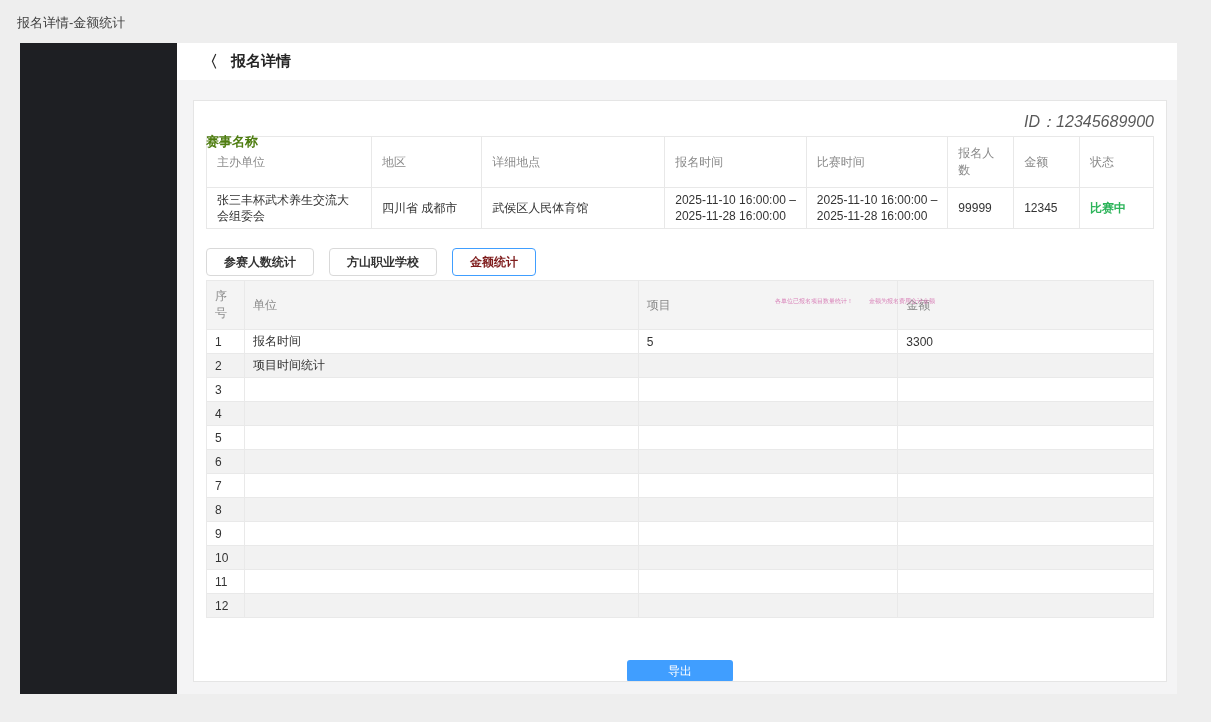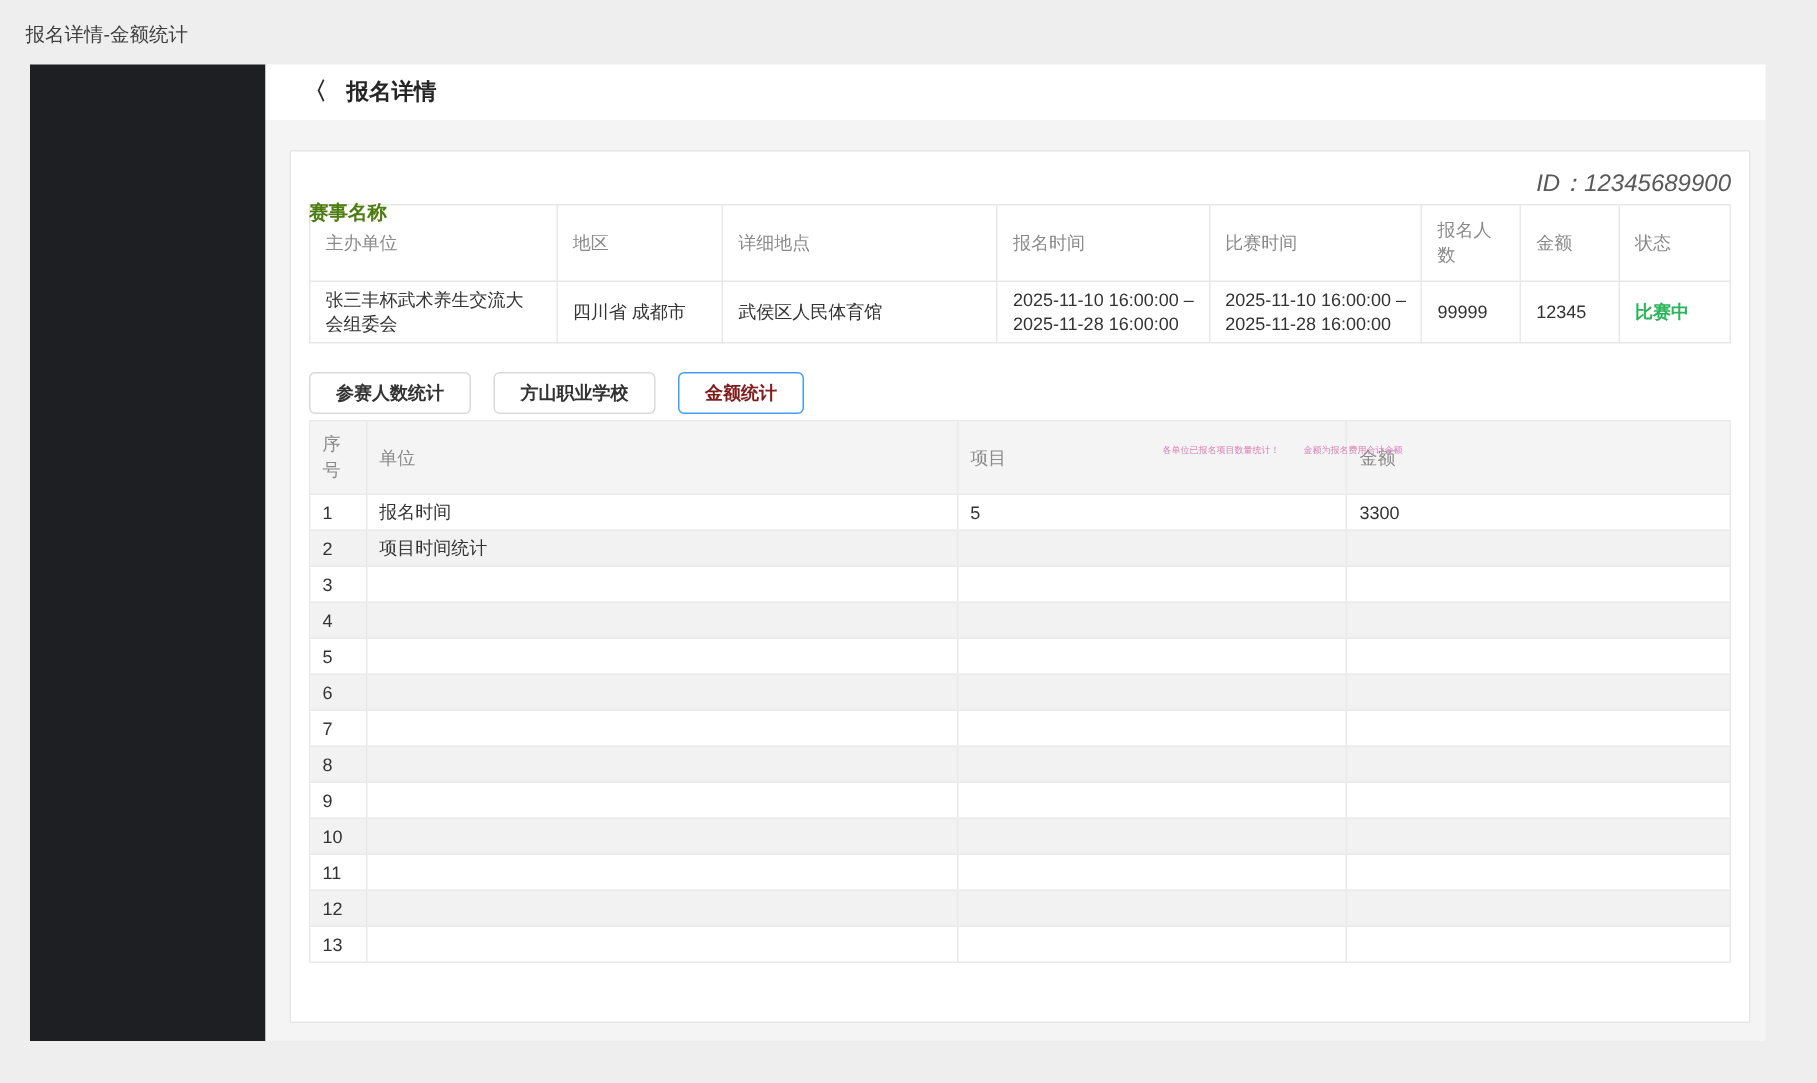--- a/index.html
+++ b/index.html
@@ -243,26 +243,20 @@
           <td></td>
           <td></td>
           <td></td>
         </tr>
             <tr>
           <td>12</td>
           <td></td>
           <td></td>
           <td></td>
         </tr>
-            <tr>
-          <td>13</td>
-          <td></td>
-          <td></td>
-          <td></td>
-        </tr>
           </tbody>
       </table>
 
       <div class="annotation">
         <span>各单位已报名项目数量统计！</span>
         <span>金额为报名费用合计金额</span>
       </div>
 
       <div class="export-wrap">
         <button class="export-btn">导出</button>

